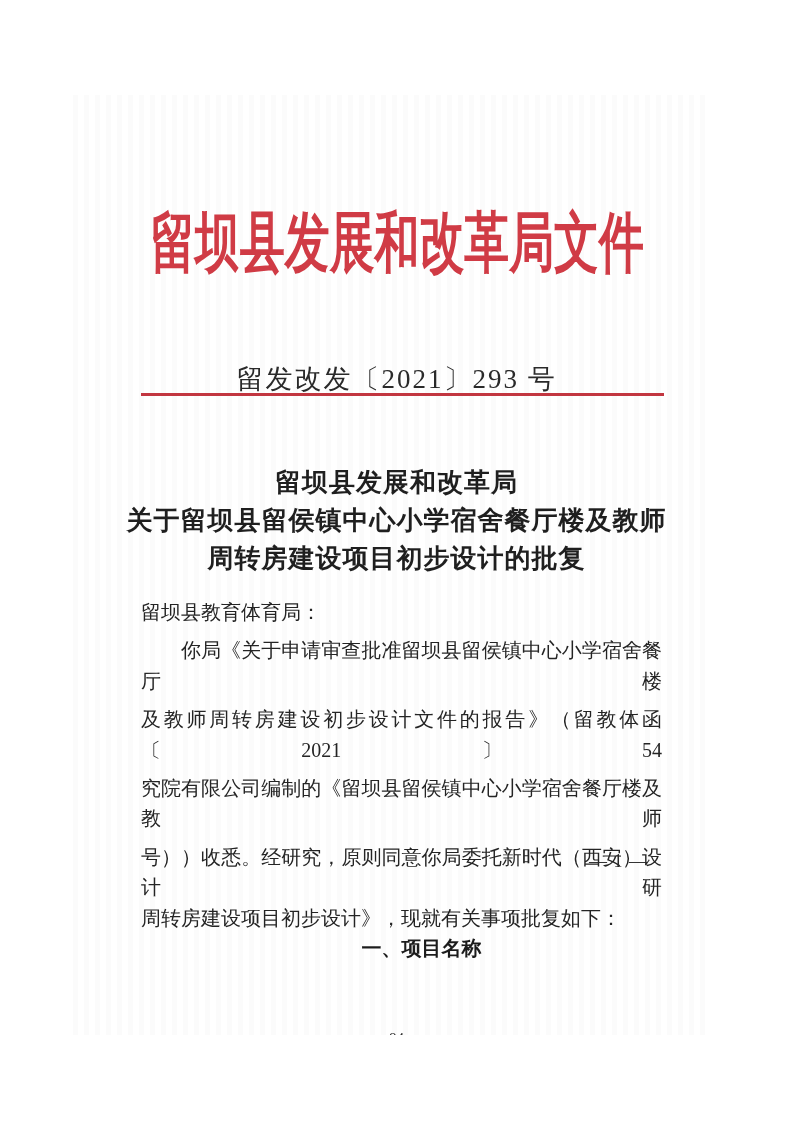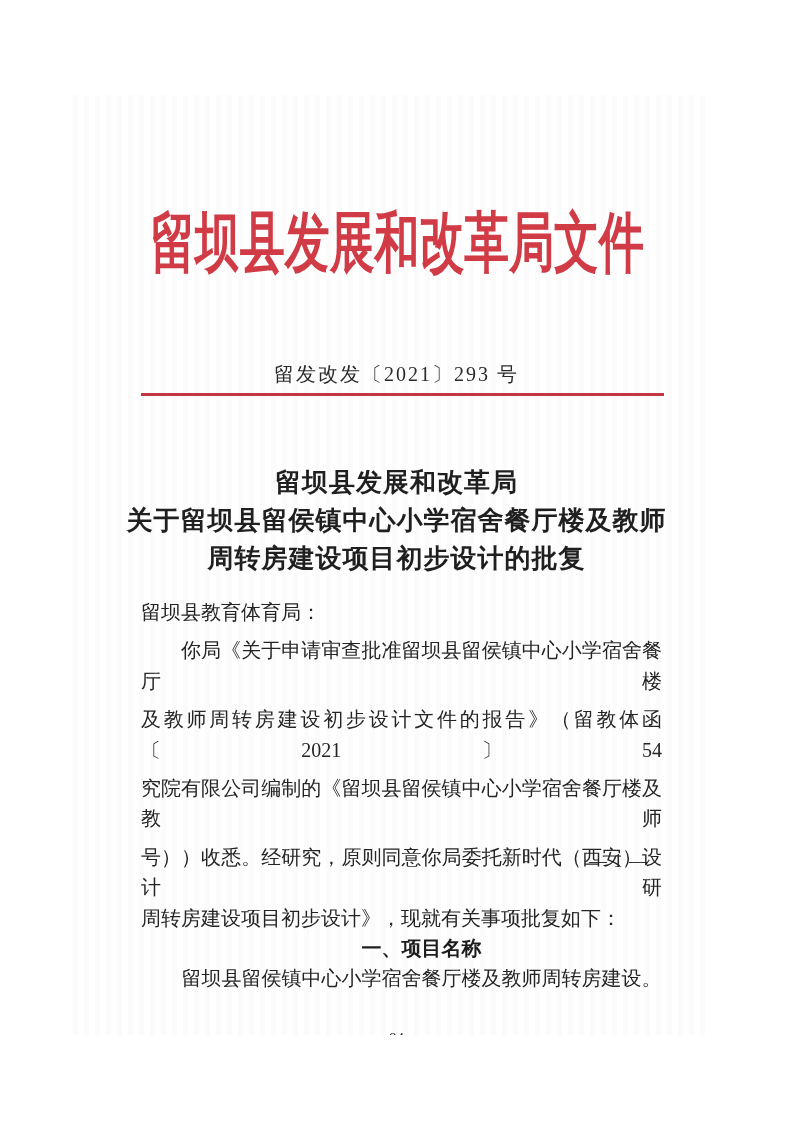--- a/index.html
+++ b/index.html
@@ -35,21 +35,21 @@
     font-size:66px;
     line-height:74px;
     font-weight:bold;
     color:var(--header_red);
     letter-spacing:0px;
   }
   .doc-number{
     position:absolute;
     top:361px;left:0;width:100%;
     text-align:center;
-    font-size:20px;
+    font-size:27px;
     letter-spacing:2px;
     color:#2a2a2a;
   }
   .red-rule{
     position:absolute;
     top:393px;left:141px;
     width:523px;height:3px;
     background:var(--rule_red);
   }
   .title-block{
@@ -115,20 +115,19 @@
   </div>
 
   <div class="body-block">
     <div class="bline">留坝县教育体育局：</div>
     <div class="bline indent j">你局《关于申请审查批准留坝县留侯镇中心小学宿舍餐厅楼</div>
     <div class="bline j">及教师周转房建设初步设计文件的报告》（留教体函〔2021〕54</div>
     <div class="bline j">究院有限公司编制的《留坝县留侯镇中心小学宿舍餐厅楼及教师</div>
     <div class="bline j">号））收悉。经研究，原则同意你局委托新时代（西安）设计研</div>
     <div class="bline">周转房建设项目初步设计》，现就有关事项批复如下：</div>
     <div class="bline indent bold">一、项目名称</div>
-    <div class="bline indent">留坝县留侯镇中心小学宿舍餐厅楼及教师周转房建设。</div>
   </div>
 
   <div class="page-marker">— 1 —</div>
 
   <div class="folio">84</div>
 
 </div>
 
 </body></html>

